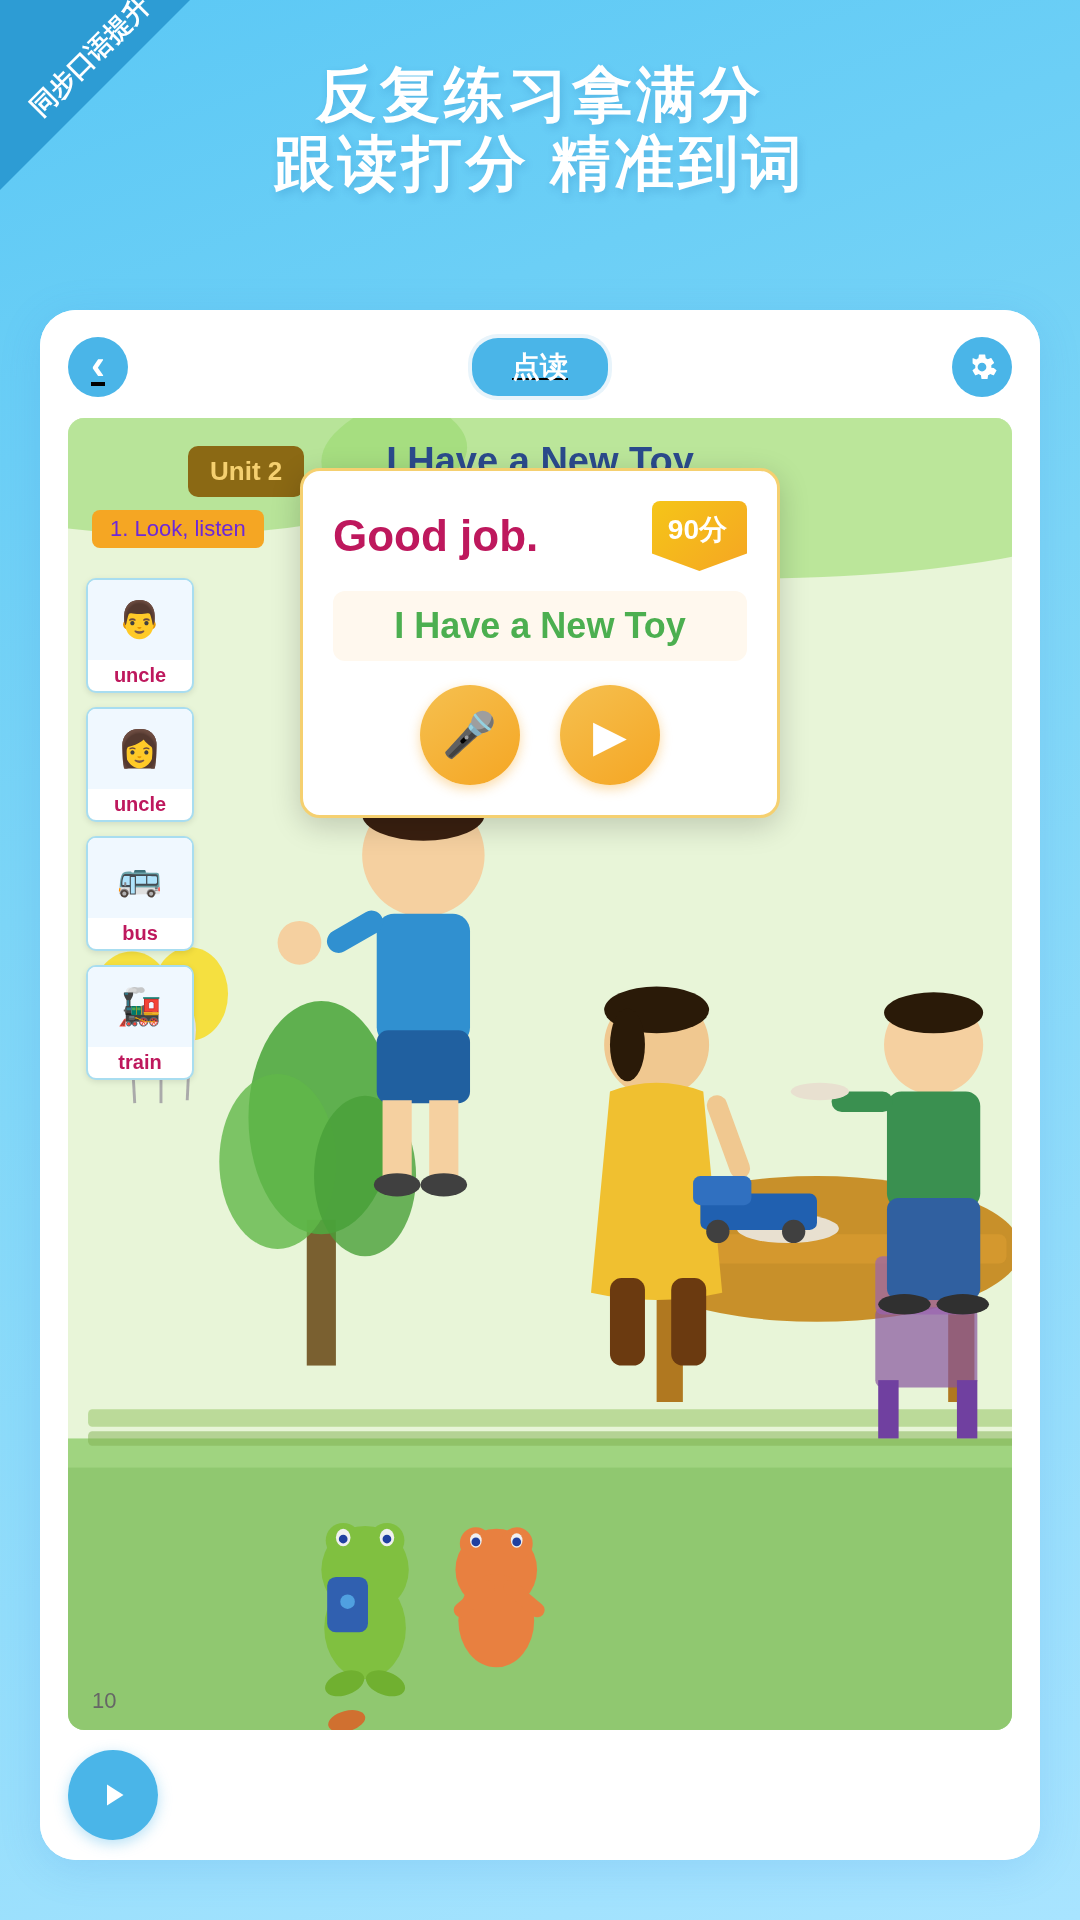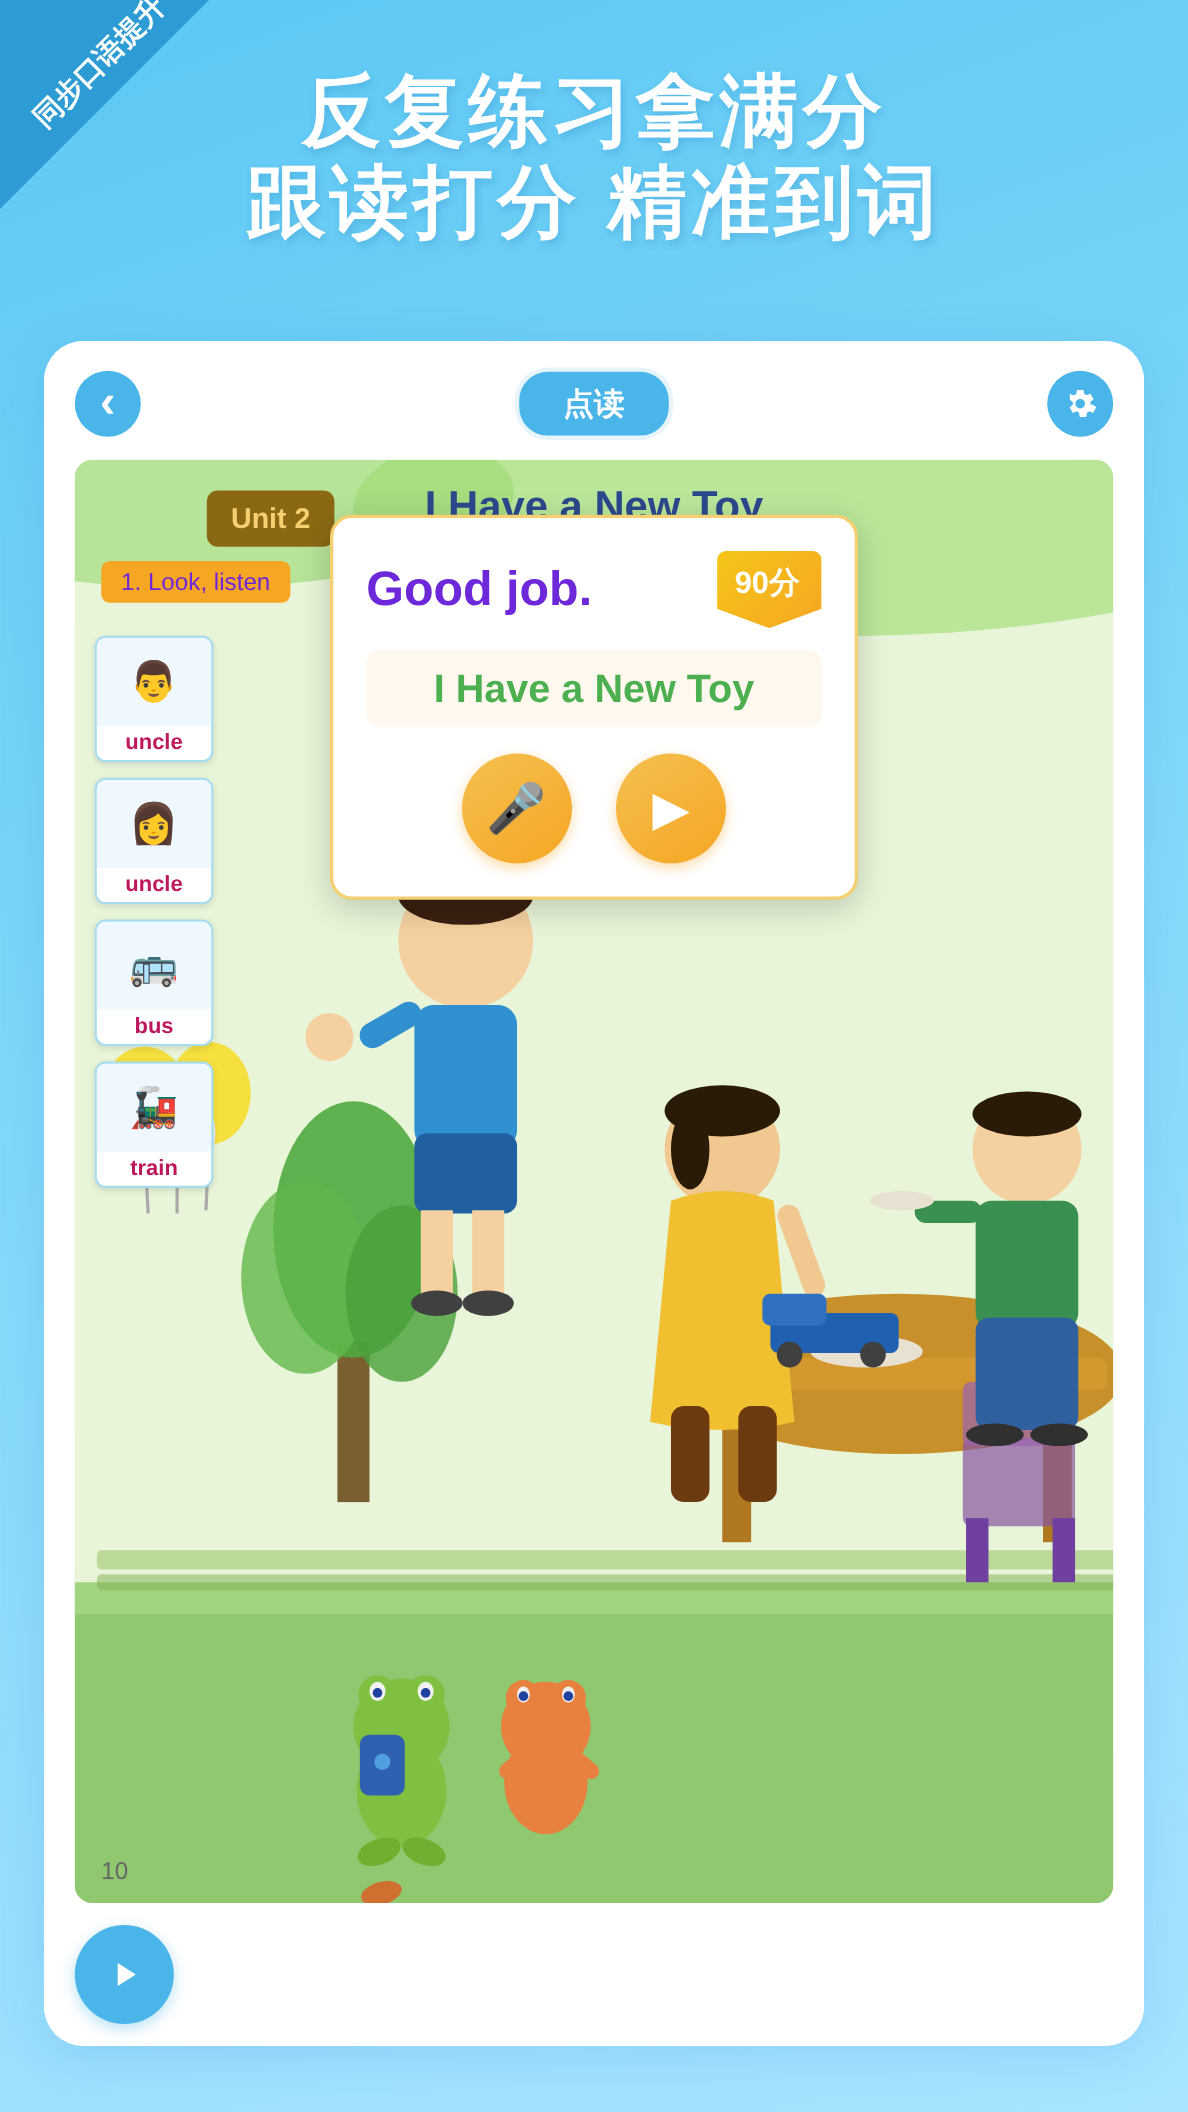--- a/index.html
+++ b/index.html
@@ -45,21 +45,21 @@
       position: absolute;
       top: 60px;
       left: 0;
       right: 0;
       text-align: center;
       z-index: 5;
     }
 
     .hero-line1, .hero-line2 {
       color: white;
-      font-size: 72px;
+      font-size: 60px;
       font-weight: 900;
       text-shadow: 2px 4px 8px rgba(0,80,150,0.18);
       letter-spacing: 4px;
       display: block;
       line-height: 1.15;
     }
 
     
     .main-card {
       position: absolute;
@@ -76,20 +76,21 @@
     }
 
     
     .card-header {
       display: flex;
       align-items: center;
       justify-content: space-between;
       padding: 24px 28px 18px;
       background: white;
       flex-shrink: 0;
+      text-decoration: underline;
     }
 
     .back-btn {
       width: 60px;
       height: 60px;
       background: #4ab5e8;
       border-radius: 50%;
       display: flex;
       align-items: center;
       justify-content: center;
@@ -321,21 +322,21 @@
     .score-popup-header {
       display: flex;
       align-items: center;
       justify-content: space-between;
       margin-bottom: 20px;
     }
 
     .good-job-text {
       font-size: 44px;
       font-weight: 800;
-      color: #6d28d9;
+      color: #be185d;
     }
 
     .score-badge {
       background: linear-gradient(135deg, #f5c518, #f5a623);
       color: white;
       font-size: 28px;
       font-weight: 900;
       padding: 10px 20px 10px 16px;
       border-radius: 8px;
       position: relative;

